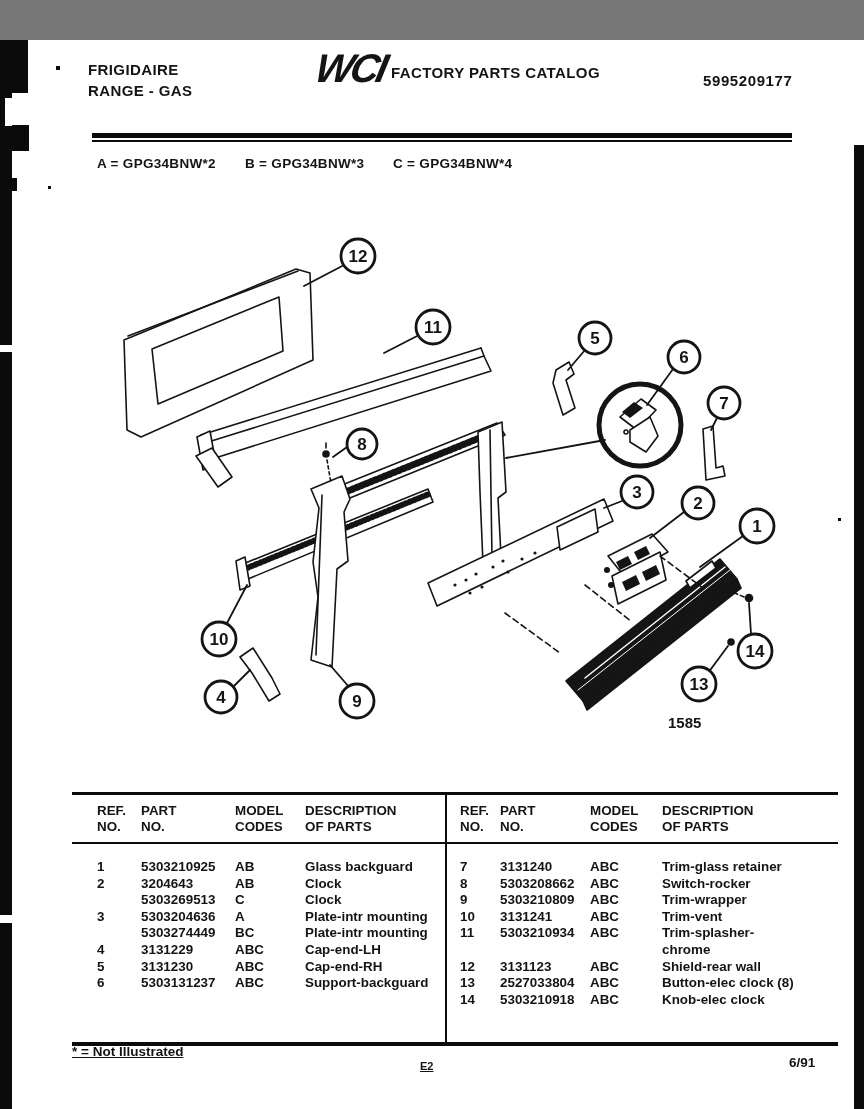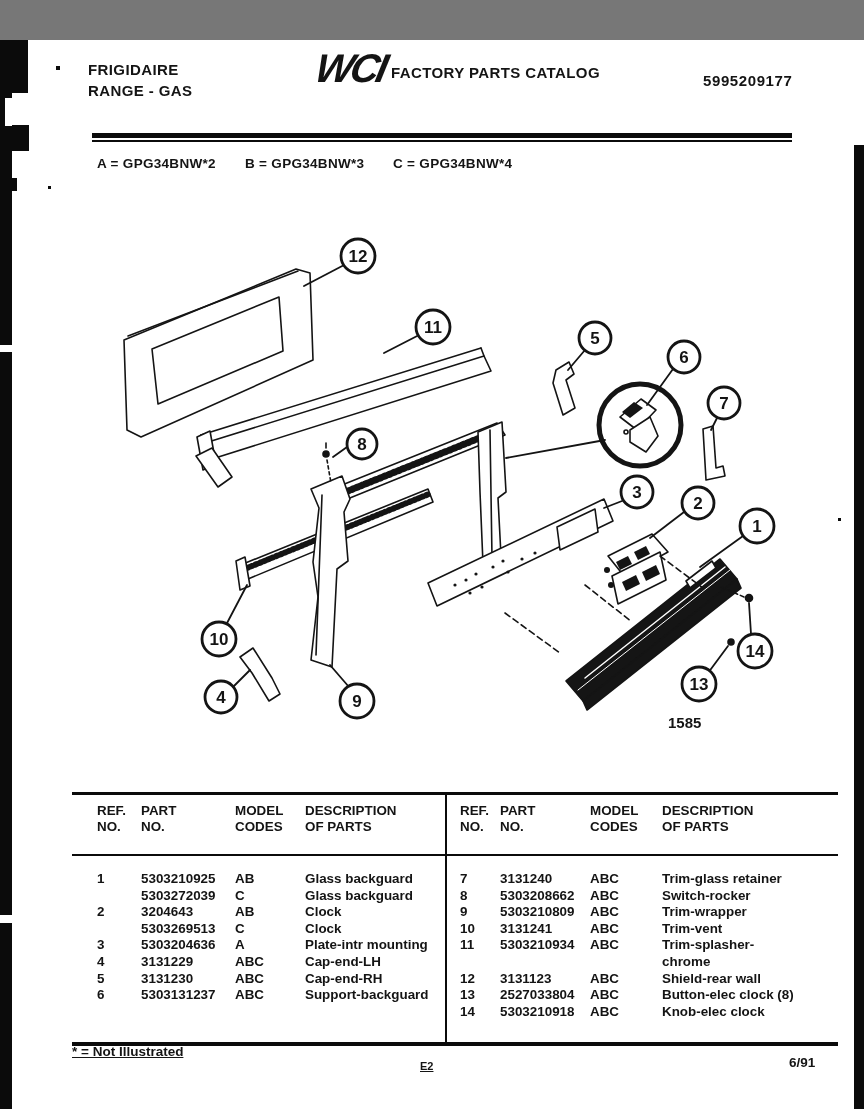--- a/index.html
+++ b/index.html
@@ -19,21 +19,21 @@
   
   svg text{font-family:"Liberation Sans",sans-serif;font-weight:700;fill:#141414;}
   
   .tablewrap{left:72px;top:752px;width:766px;height:247px;
              border-top:3px solid #0b0b0b;border-bottom:4px solid #0b0b0b;}
   .vdivider{left:373px;top:0;width:2px;height:240px;background:#0b0b0b;}
   table{border-collapse:collapse;table-layout:fixed;font-size:13.4px;}
   .t-left{position:absolute;left:0;top:0;width:373px;}
   .t-right{position:absolute;left:375px;top:0;width:391px;}
   th{font-weight:700;text-align:left;vertical-align:top;white-space:pre-line;
-     padding:8px 0 19px 0;border-bottom:2px solid #0b0b0b;line-height:16px;font-size:13.4px;}
+     padding:8px 0 7px 0;border-bottom:2px solid #0b0b0b;line-height:16px;font-size:13.4px;}
   td{vertical-align:top;line-height:16.6px;padding:0;white-space:pre-line;}
   tbody tr:first-child td{padding-top:15px;}
   .t-left th:nth-child(1){padding-left:25px;} .t-left col.c1{width:69px;}
   .t-left col.c2{width:94px;} .t-left col.c3{width:70px;}
   .t-left td:nth-child(1){padding-left:25px;}
   .t-right th:nth-child(1){padding-left:13px;} .t-right col.c1{width:53px;}
   .t-right col.c2{width:90px;} .t-right col.c3{width:72px;}
   .t-right td:nth-child(1){padding-left:13px;}
   
   .noill{left:72px;top:1004px;font-size:13.5px;text-decoration:underline;}
@@ -295,41 +295,41 @@
         </tr>
       </thead>
       <tbody>
           <tr>
             <td>1</td>
             <td>5303210925</td>
             <td>AB</td>
             <td>Glass backguard</td>
           </tr>
           <tr>
-            <td></td>
-            <td>5303272039</td>
-            <td>C</td>
-            <td>Glass backguard</td>
-          </tr>
-          <tr>
             <td>2</td>
             <td>3204643</td>
             <td>AB</td>
             <td>Clock</td>
           </tr>
           <tr>
             <td></td>
             <td>5303269513</td>
             <td>C</td>
             <td>Clock</td>
           </tr>
           <tr>
             <td>3</td>
             <td>5303204636</td>
             <td>A</td>
+            <td>Plate-intr mounting</td>
+          </tr>
+          <tr>
+            <td></td>
+            <td>5303274449</td>
+            <td>BC</td>
             <td>Plate-intr mounting</td>
           </tr>
           <tr>
             <td>4</td>
             <td>3131229</td>
             <td>ABC</td>
             <td>Cap-end-LH</td>
           </tr>
           <tr>
             <td>5</td>

